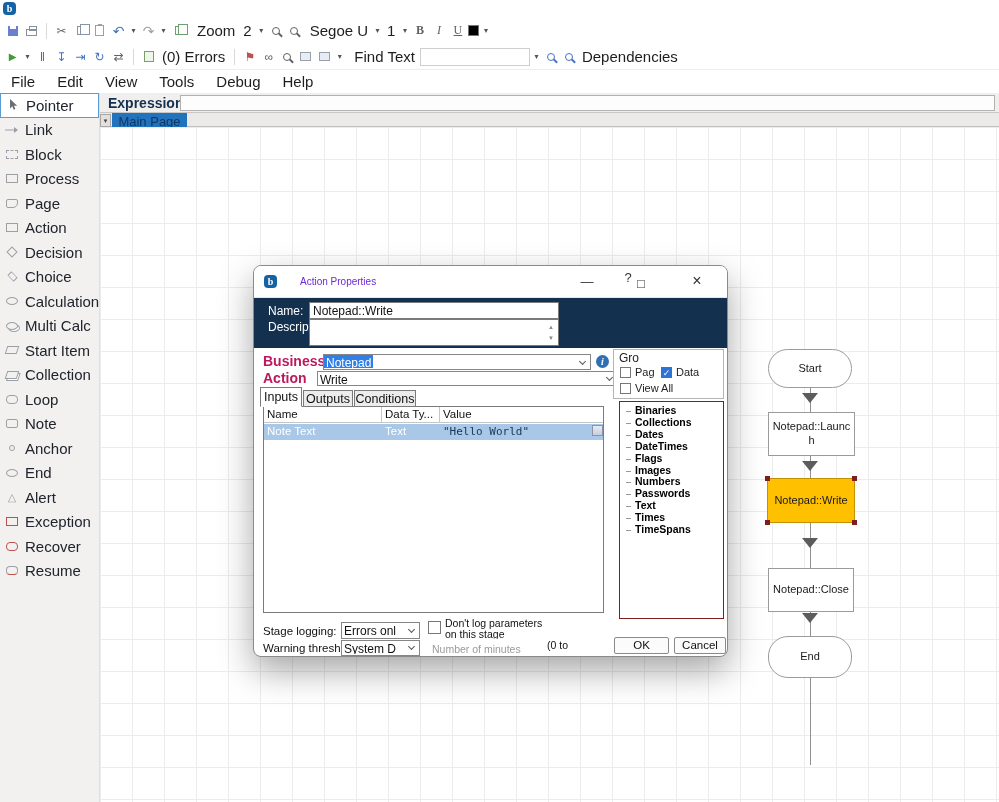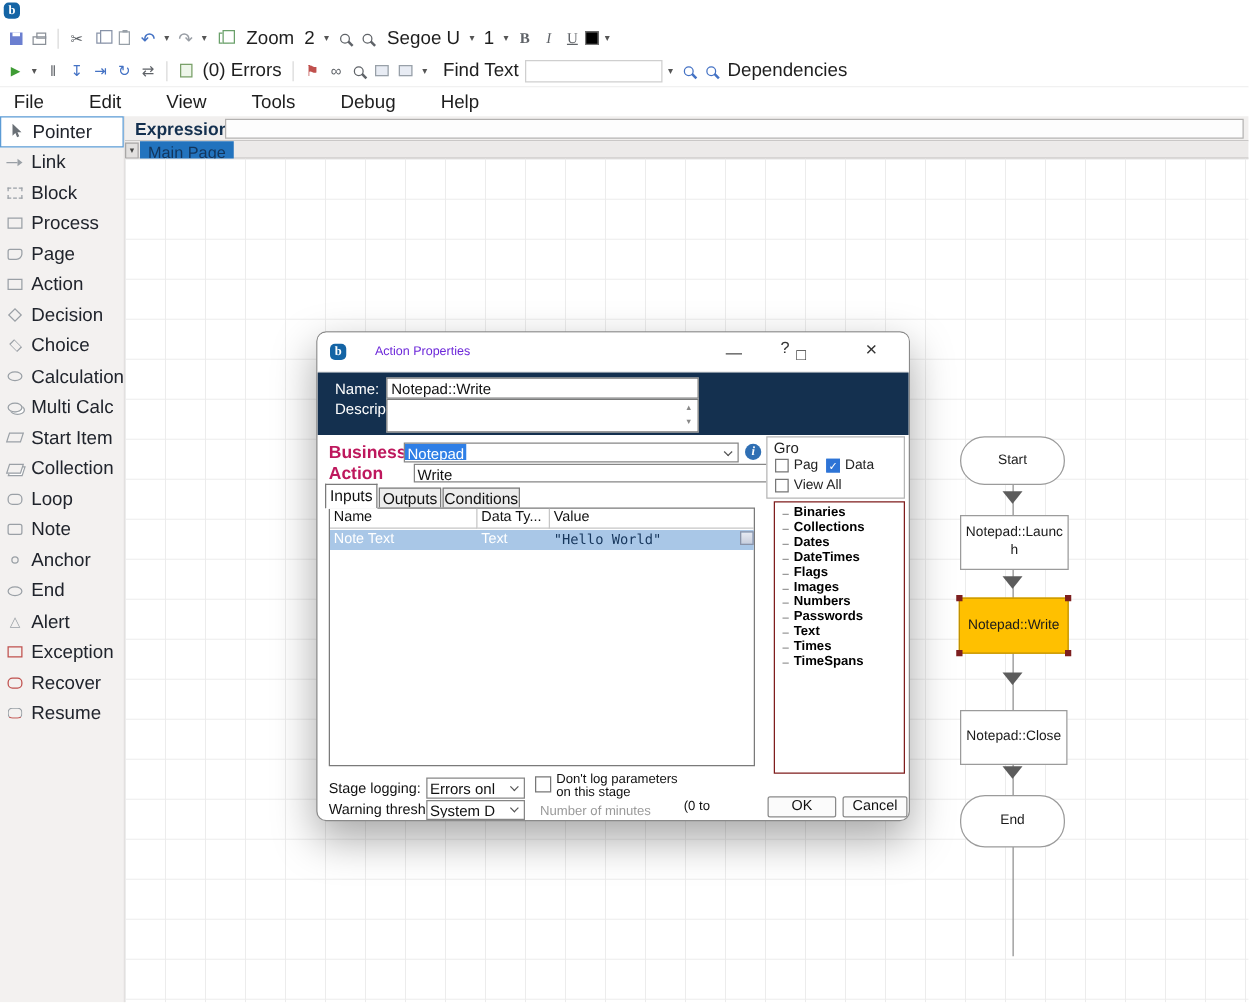--- a/index.html
+++ b/index.html
@@ -8,21 +8,21 @@
        font-family:"Liberation Sans",sans-serif;color:#1f1f1f;background:#fff}
   .abs{position:absolute}
   .row{display:flex;align-items:center}
   
   .titlebar{left:0;top:0;width:999px;height:17px;background:#fff}
   .title-text{font-size:14px;color:var(--title_text);margin-left:6px;white-space:pre}
   .applogo{width:13px;height:13px;border-radius:4px;background:var(--accent2);color:#fff;
            font:bold 10px/13px "Liberation Serif",serif;text-align:center;display:inline-block}
   .toolbar{left:0;top:17px;width:999px;height:27px;display:flex;align-items:center;padding-left:4px;gap:2px}
   .toolbar2{top:44px;height:26px;border-bottom:1px solid #ededed}
-  .menubar{left:0;top:70px;width:999px;height:23px;display:flex;align-items:center;gap:14px;background:#fff}
+  .menubar{left:0;top:70px;width:999px;height:23px;display:flex;align-items:center;gap:0;background:#fff}
   .menu-item{font-size:15px;color:#1e1e1e;padding:2px 11px;cursor:default}
   .tb-ic{display:inline-flex;align-items:center;justify-content:center;width:17px;height:18px;
          font-size:12px;color:#5f6368;flex:none}
   .tb-lbl{font-size:15px;color:#1e1e1e;margin:0 3px;flex:none}
   .sep{width:1px;height:16px;background:#d9d9d9;margin:0 4px;flex:none}
   .dd{font-size:8px;color:#555;width:9px;flex:none;text-align:center}
   .blue{color:#4472c4}.green{color:#3f9c35}.red2{color:var(--red)}.grey{color:#9a9fa6}
   .bold{font-weight:bold}.ital{font-style:italic;font-family:"Liberation Serif",serif}.und{text-decoration:underline}
   .swatch{width:11px;height:11px;background:#000;border:1px solid #777;flex:none}
   .mag{width:8px;height:8px;border:1.5px solid #5f6368;border-radius:50%;position:relative;flex:none;margin:0 4px}
@@ -391,21 +391,21 @@
       <span class="spin" style="top:15px">▼</span>
     </div>
 
     <span class="fld-lbl" style="left:9px;top:87px">Business</span>
     <div class="combo" style="left:69px;top:88px;width:268px;height:16px">
       <span class="hl">Notepad</span>
       <span class="chev"></span>
     </div>
     <span class="info" style="left:342px;top:89px">i</span>
     <span class="fld-lbl" style="left:9px;top:104px">Action</span>
-    <div class="combo" style="left:77px;top:105px;width:301px;height:15px">
+    <div class="combo" style="left:63px;top:105px;width:301px;height:15px">
       <span class="plain">Write</span>
       <span class="chev" style="top:3px"></span>
     </div>
 
     <div class="grpbox" style="left:359px;top:83px;width:111px;height:50px">
       <span class="grp-lbl">Gro</span>
       <span class="cb" style="left:6px;top:17px"></span>
       <span class="cb-lbl" style="left:21px;top:16px;width:22px">Pag</span>
       <span class="cb on" style="left:47px;top:17px">✓</span>
       <span class="cb-lbl" style="left:62px;top:16px;width:30px">Data</span>

